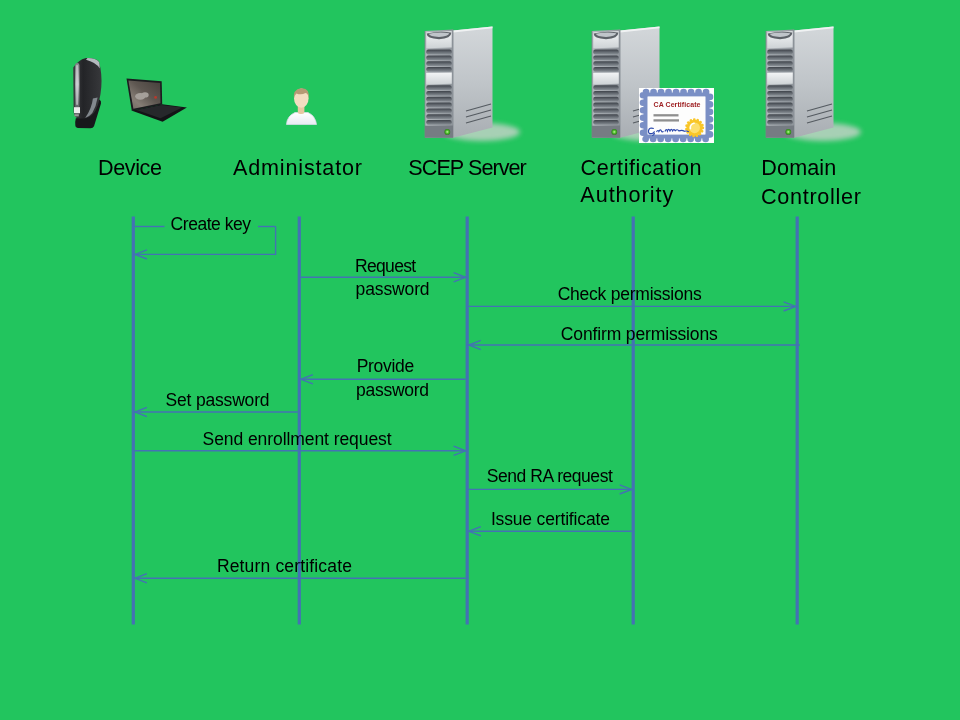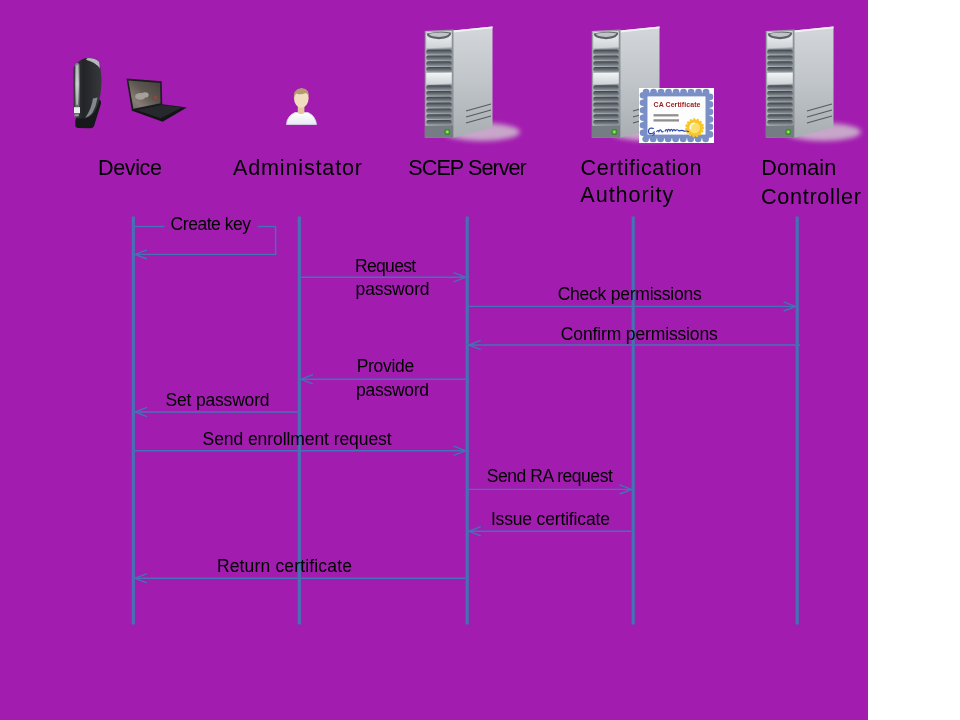--- a/index.html
+++ b/index.html
@@ -1,16 +1,16 @@
 <!DOCTYPE html>
 <html><head>
 <meta charset="utf-8">
 <style>
   html,body{margin:0;padding:0;background:#fff;}
-  #page{position:relative;width:868px;height:720px;background:#a21caf;overflow:hidden;
+  #page{position:relative;width:960px;height:720px;background:#22c55e;overflow:hidden;
         font-family:"Liberation Sans", sans-serif;}
   svg{position:absolute;top:0;left:0;}
 </style>
 </head>
 <body>
 <div id="page">
 <svg width="960" height="720" viewBox="0 0 960 720">
   <defs>
     <linearGradient id="sideg" x1="0" y1="0" x2="0" y2="1">
       <stop offset="0" stop-color="#d3d7da"></stop>

